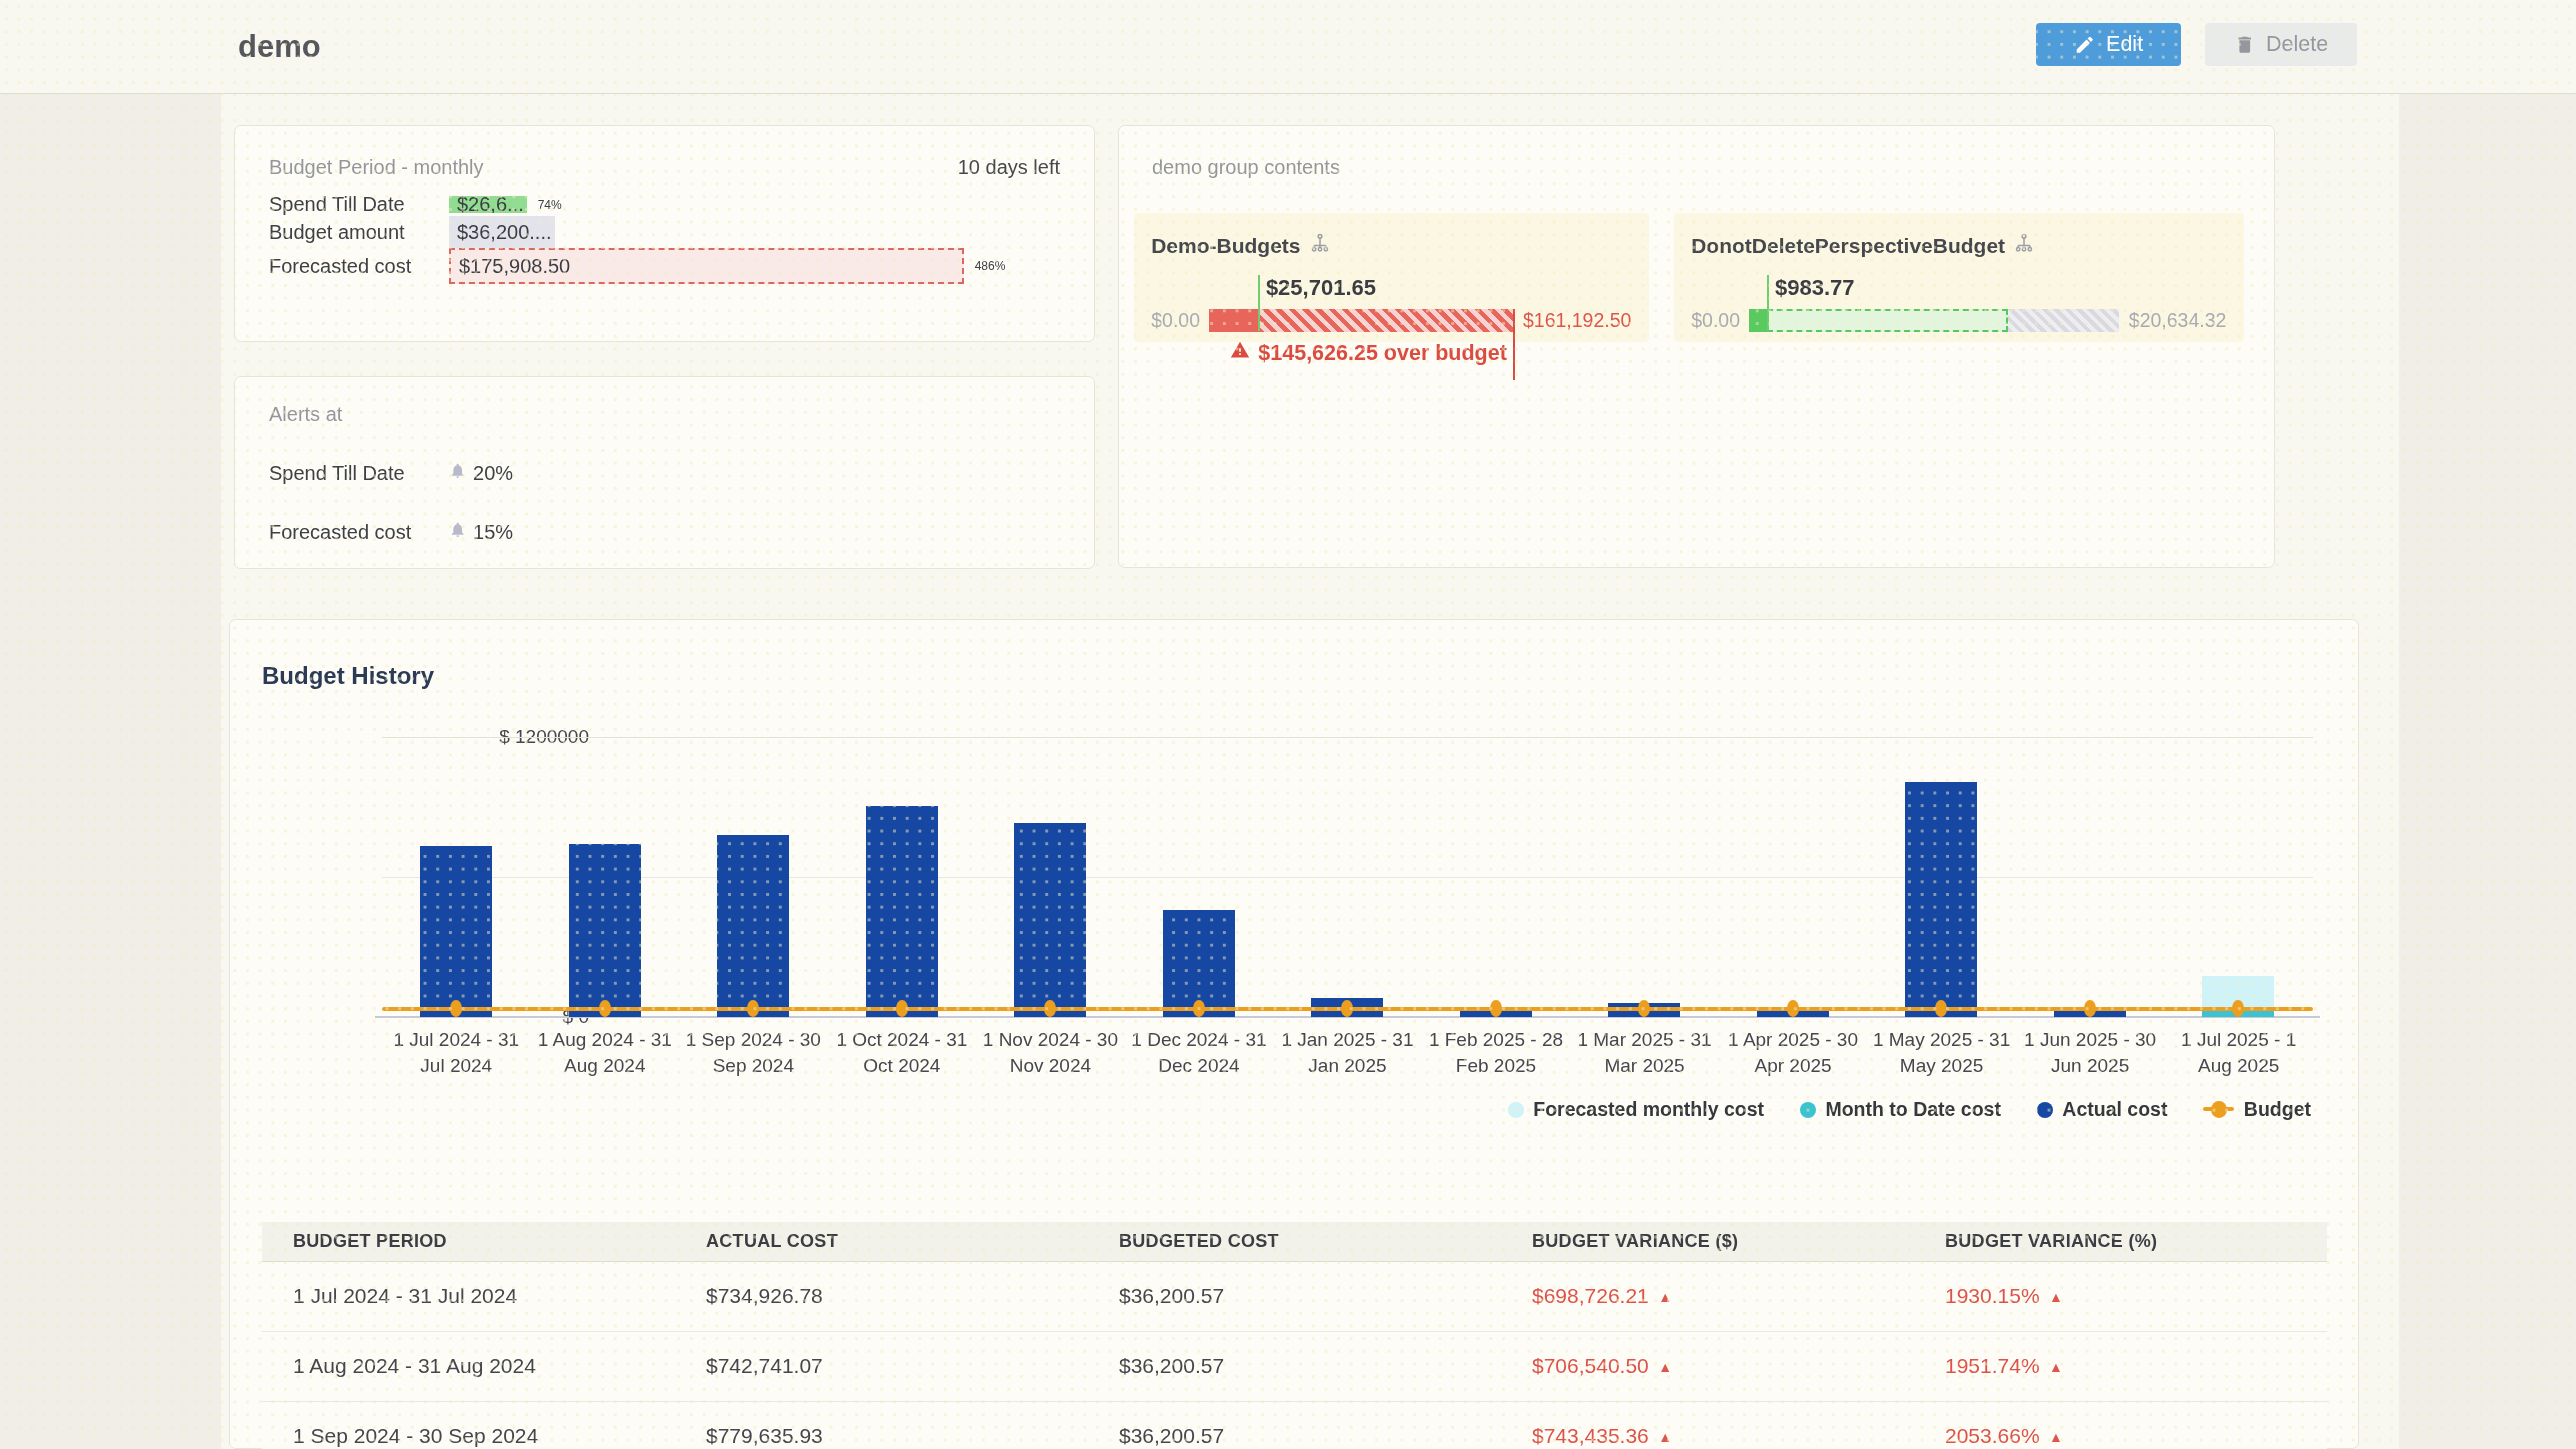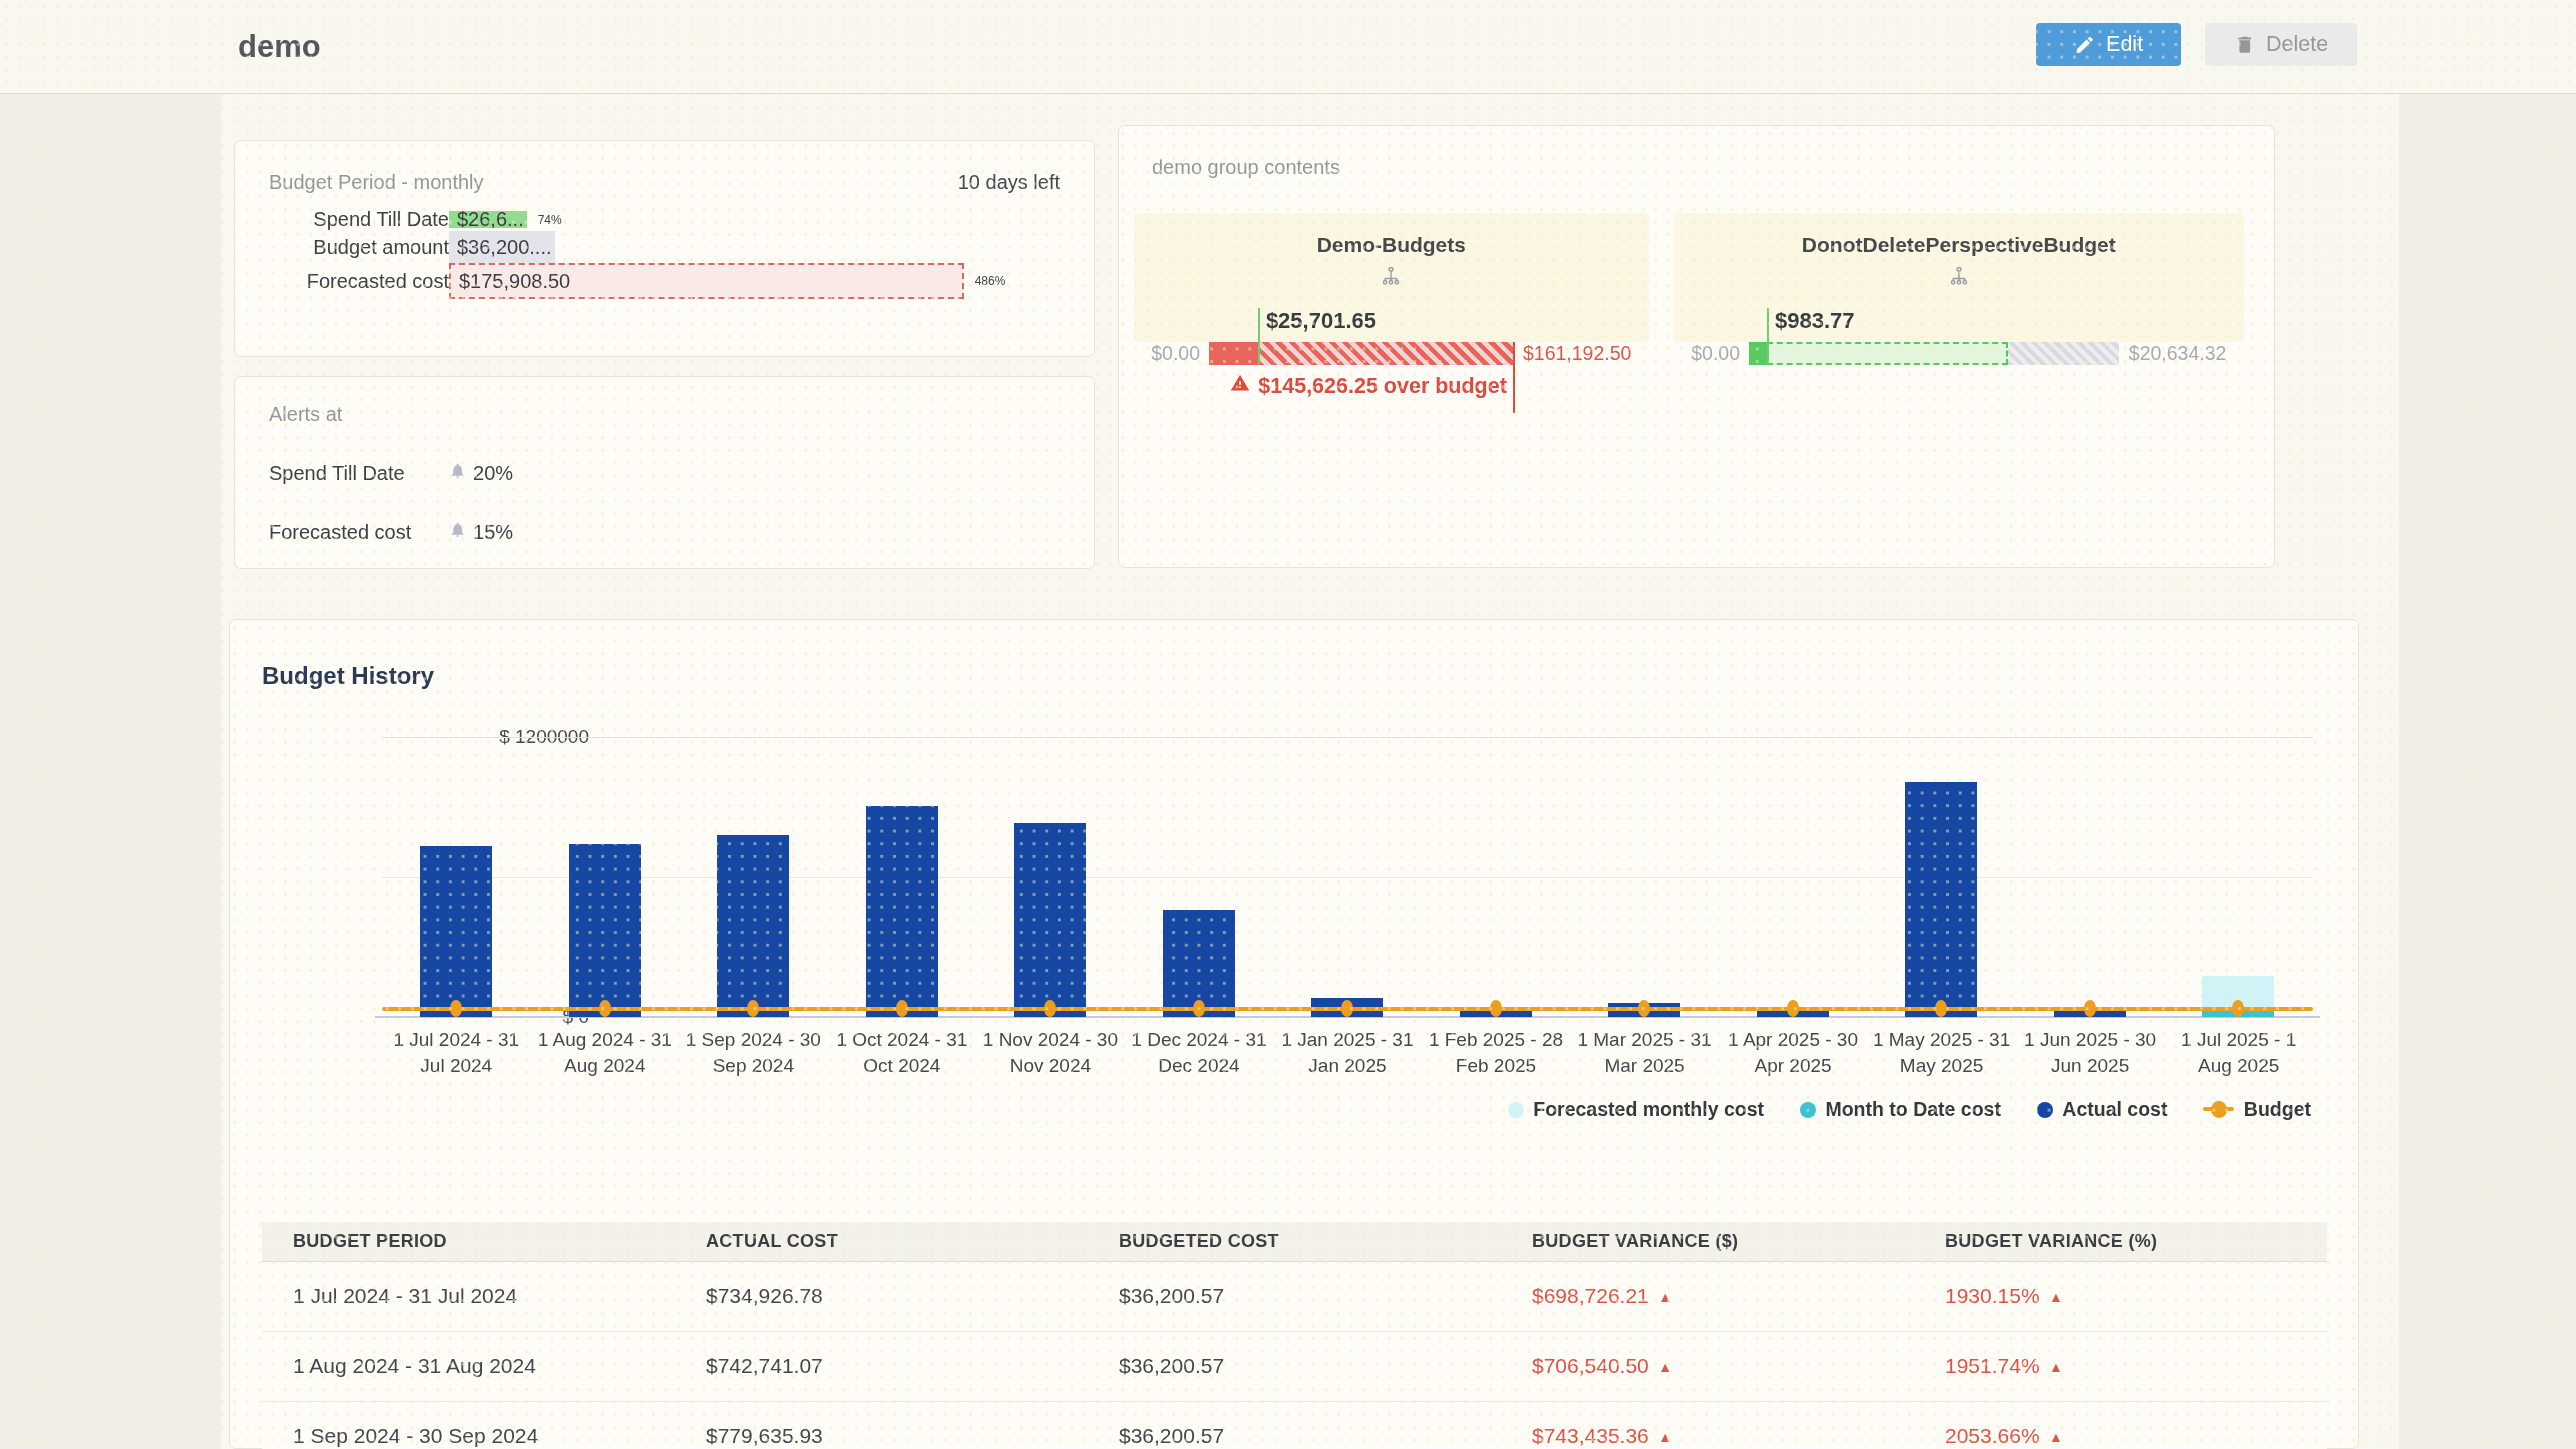--- a/index.html
+++ b/index.html
@@ -19,37 +19,37 @@
   .header-buttons { position:absolute; right:219px; top:23px; display:flex; gap:24px; }
   .btn { height:43px; display:flex; align-items:center; justify-content:center; gap:10.7px; border:none; border-radius:4px; font-family:inherit; font-size:21.5px; cursor:pointer; }
   .btn-edit { width:145px; background:#4f9cda; color:#ffffff; }
   .btn-delete { width:152px; background:#e9ebeb; color:#95979c; }
   .btn svg { display:block; }
 
   
   .card { position:absolute; background:#fdfcf6; border:0.7px solid #e6e4d9; border-radius:6.7px; z-index:1;padding-left:38px; }
   .card-title { font-size:20px; color:#94969b; }
 
-  #card-budget-period { left:234px; top:140px; width:861px; height:217px; padding:29.5px 34px 0 34px;text-align:right; }
+  #card-budget-period { left:234px; top:125px; width:861px; height:217px; padding:29.5px 34px 0 34px; }
   .bp-title-row { display:flex; justify-content:space-between; align-items:baseline; }
   .bp-days { font-size:20px; color:#46484d; }
   .bp-rows { margin-top:14.8px; }
   .bp-row { display:flex; align-items:center; }
   .bp-label { width:180px; font-size:20px; color:#3e4045; flex:none; }
   .chip { display:flex; align-items:center; font-size:20px; color:#3b3d42; padding-left:8px; white-space:nowrap; overflow:hidden; flex:none; }
   .chip-spend  { background:#92dc92; height:17px; }
   .chip-budget { background:#e3e3eb; height:32px; }
   .chip-forecast { background:#f9eae8; border:2px dashed #d9685e; height:36px; }
   .chip-pct { font-size:12px; color:#3e4045; margin-left:10.7px; }
 
   #card-group { left:1118px; top:125px; width:1157px; height:443px; padding:29.5px 0 0 33px; }
   .minis { position:absolute; left:14.8px; top:87px; display:flex; gap:25px; }
   .mini { background:#fbf7e2; border-radius:4px; height:129px; padding:20px 17.4px 0 17.4px; position:relative; }
   .mini-1 { width:515px; } .mini-2 { width:570px; }
-  .mini-title { display:flex; align-items:center; gap:9.4px; font-size:21px; font-weight:600; color:#46484e;flex-direction:column; }
+  .mini-title { display:flex; align-items:center; gap:9.4px; font-size:21px; font-weight:600; color:#46484e; }
   .mini-bar-area { display:flex; align-items:center; margin-top:51px; }
   .mini-start { font-size:19.5px; color:#a8aab0; margin-right:9.4px; flex:none; }
   .mini-end { font-size:19.5px; margin-left:9.4px; flex:none; white-space:nowrap; }
   .mini-end.red { color:#dd564b; } .mini-end.gray { color:#a8aab0; }
   .mini-bar { position:relative; flex:1; height:23px; }
   .seg { position:absolute; top:0; height:100%; }
   .seg-red-solid { background:#e8655b; }
   .seg-red-hatch { background:repeating-linear-gradient(45deg,#e8655b 0 4.7px,#f6d3d0 4.7px 9.4px); }
   .seg-green-solid { background:#58ca5f; }
   .seg-green-dash { background:#e3f6dd; border:2px dashed #57c75f; }

